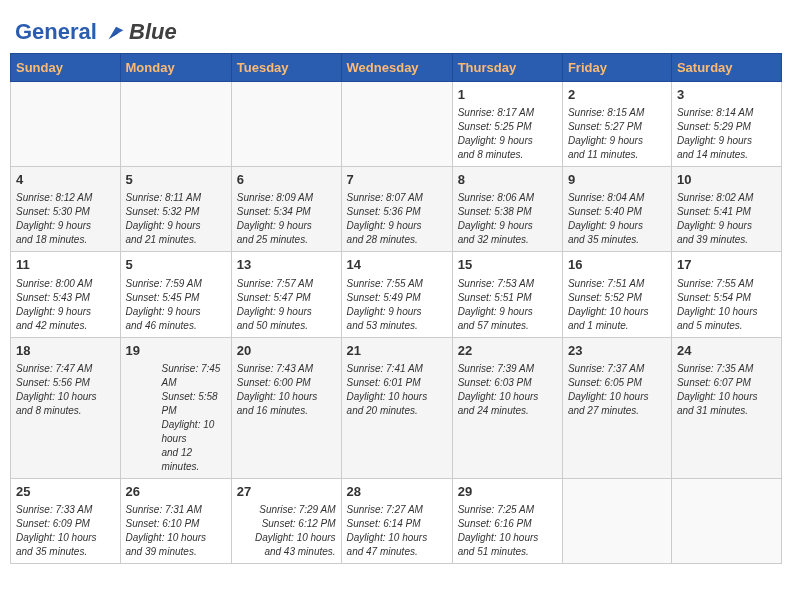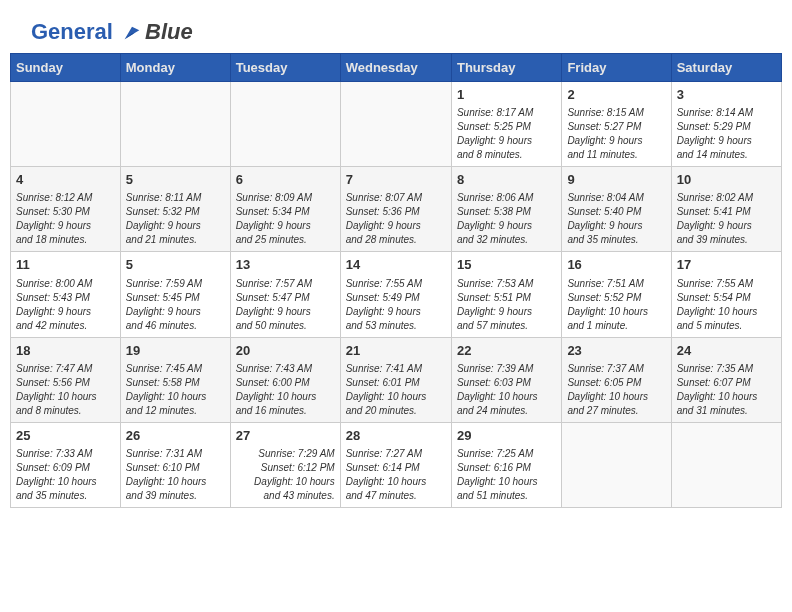--- a/index.html
+++ b/index.html
@@ -38,21 +38,21 @@
     .location-title {
       font-size: 16px;
       color: #555;
     }
     .calendar {
       width: 100%;
       border-collapse: collapse;
     }
     .calendar th {
       background: #2a5db0;
-      color: #e5e5e5;
+      color: #fdba74;
       font-size: 13px;
       font-weight: bold;
       padding: 6px 5px;
       text-align: left;
       border: 1px solid #1e4a9a;
     }
     .calendar td {
       vertical-align: top;
       border: 1px solid #ccc;
       padding: 4px 5px;
@@ -83,21 +83,21 @@
     }
     .row-even td { background: #f5f5f5; }
     .row-odd td { background: #fff; }
   </style>
 </head>
 <body>
 
 <div class="header">
   <div class="logo">
     <div>
-      <div style="display:flex;align-items:center;margin-left:16px;">
+      <div style="display:flex;align-items:center;">
         <div style="font-size:22px;font-weight:bold;color:#333;line-height:1.15;">
           <span style="color:#2a5db0;">General</span>
           <svg class="logo-icon" viewBox="0 0 30 30" style="display:inline-block;vertical-align:middle;width:22px;height:22px;margin-left:2px;">
             <polygon points="5,22 15,5 25,10 18,14 28,8" fill="#2a5db0"></polygon>
             <polygon points="5,22 15,14 18,14" fill="#1a4a9a"></polygon>
           </svg>
         </div>
         <div style="font-size:22px;font-weight:bold;color:#404040;margin-left:2px;font-style:italic;">Blue</div>
       </div>
     </div>
@@ -253,21 +253,21 @@
       <tr class="row-even">
         <td>
           <div class="day-number">18</div>
           <div class="day-info" style="white-space: pre-line;">Sunrise: 7:47 AM
 Sunset: 5:56 PM
 Daylight: 10 hours
 and 8 minutes.</div>
         </td>
         <td>
           <div class="day-number">19</div>
-          <div class="day-info" style="white-space: pre-line;">Sunrise: 7:45 AM
+          <div class="day-info" style="white-space: pre-line; margin-left: 36px;">Sunrise: 7:45 AM
 Sunset: 5:58 PM
 Daylight: 10 hours
 and 12 minutes.</div>
         </td>
         <td>
           <div class="day-number">20</div>
           <div class="day-info" style="white-space: pre-line;">Sunrise: 7:43 AM
 Sunset: 6:00 PM
 Daylight: 10 hours
 and 16 minutes.</div>

